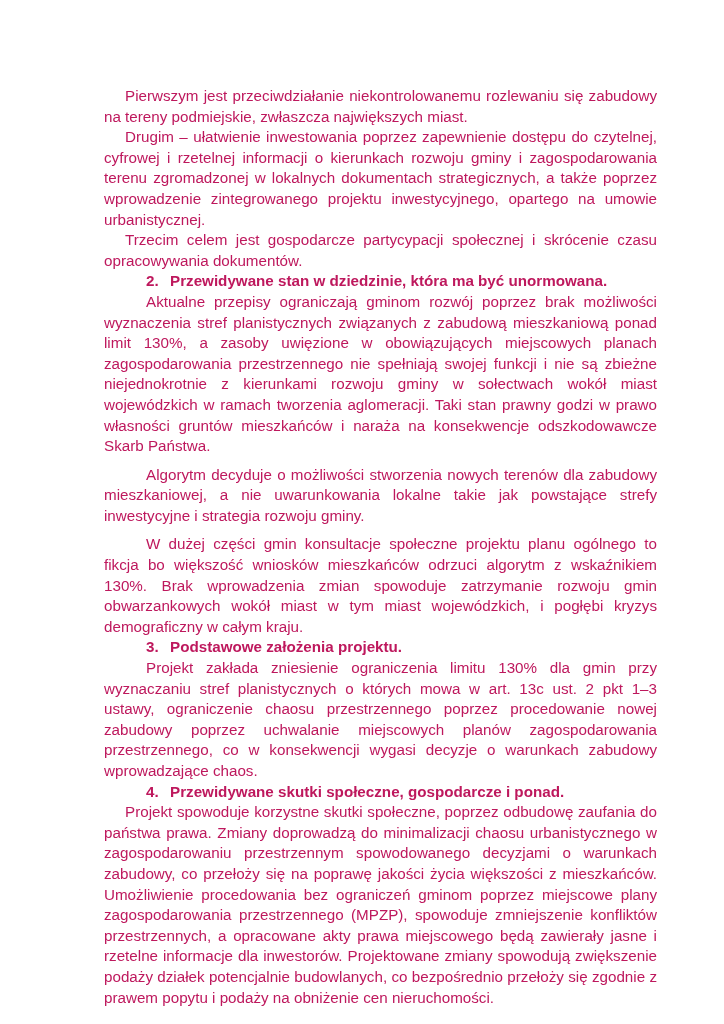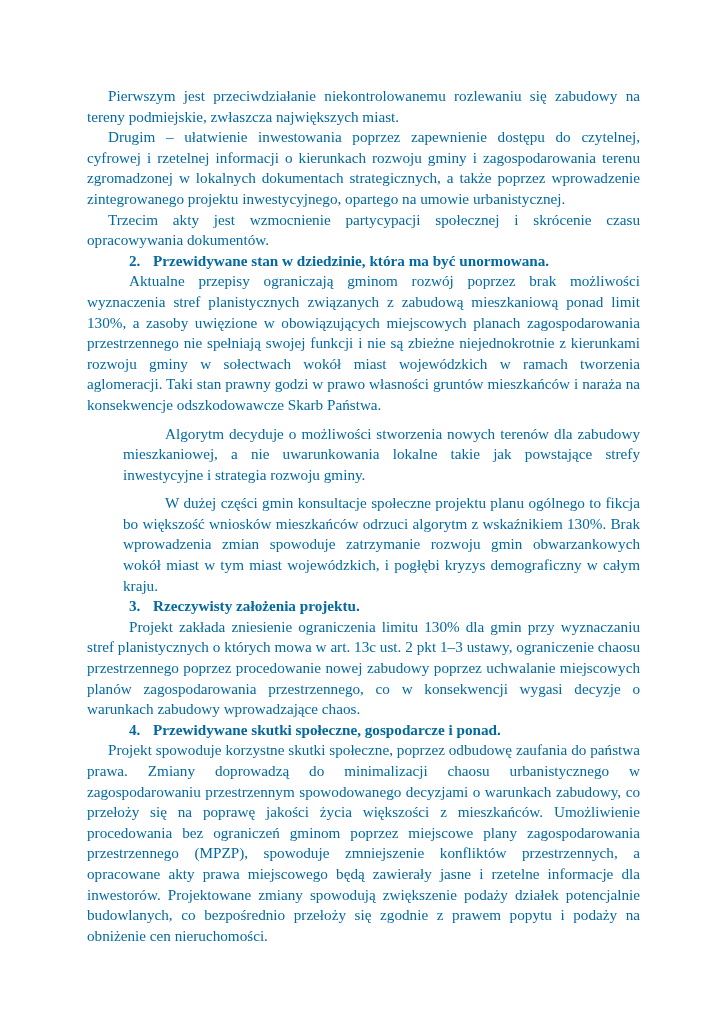--- a/index.html
+++ b/index.html
@@ -1,51 +1,51 @@
 <!DOCTYPE html>
 <html><head>
 <meta charset="utf-8">
 <style>
   html, body { margin: 0; padding: 0; background: #ffffff; }
   body { width: 724px; height: 1024px; position: relative; overflow: hidden; }
   .page {
-    position: absolute; left: 87px; top: 86px; width: 553px;
-    font-family: Liberation Serif, serif;
-    font-size: 15.2px; line-height: 20.6px; color: #0369a1;
+    position: absolute; left: 104px; top: 86px; width: 553px;
+    font-family: Liberation Sans, sans-serif;
+    font-size: 15.2px; line-height: 20.6px; color: #be185d;
   }
   p { margin: 0; text-align: justify; }
   .p-small-indent { text-indent: 21px; }
   .p-big-indent { text-indent: 42px; }
   .gap-s { }
-  .gap-m { margin-top: 8px; margin-left: 36px; }
+  .gap-m { margin-top: 8px; }
   h2 {
     margin: 0; font-size: 15.2px; font-weight: bold; line-height: 20.6px;
     padding-left: 42px; display: flex;
   }
   h2 .num { width: 24px; display: inline-block; }
 </style>
 </head>
 <body>
 
 <div class="page">
   <p class="p-small-indent">Pierwszym jest przeciwdziałanie niekontrolowanemu rozlewaniu się zabudowy na tereny podmiejskie, zwłaszcza największych miast.</p>
   <p class="p-small-indent gap-s">Drugim – ułatwienie inwestowania poprzez zapewnienie dostępu do czytelnej, cyfrowej i rzetelnej informacji o kierunkach rozwoju gminy i zagospodarowania terenu zgromadzonej w lokalnych dokumentach strategicznych, a także poprzez wprowadzenie zintegrowanego projektu inwestycyjnego, opartego na umowie urbanistycznej.</p>
-  <p class="p-small-indent gap-s">Trzecim akty jest wzmocnienie partycypacji społecznej i skrócenie czasu opracowywania dokumentów.</p>
+  <p class="p-small-indent gap-s">Trzecim celem jest gospodarcze partycypacji społecznej i skrócenie czasu opracowywania dokumentów.</p>
 
   <h2 class="gap-s">
     <span class="num">2.</span>
     <span>Przewidywane stan w dziedzinie, która ma być unormowana.</span>
   </h2>
   <p class="p-big-indent gap-s">Aktualne przepisy ograniczają gminom rozwój poprzez brak możliwości wyznaczenia stref planistycznych związanych z zabudową mieszkaniową ponad limit 130%, a zasoby uwięzione w obowiązujących miejscowych planach zagospodarowania przestrzennego nie spełniają swojej funkcji i nie są zbieżne niejednokrotnie z kierunkami rozwoju gminy w sołectwach wokół miast wojewódzkich w ramach tworzenia aglomeracji.  Taki stan prawny godzi w prawo własności gruntów mieszkańców i naraża na konsekwencje odszkodowawcze Skarb Państwa.</p>
   <p class="p-big-indent gap-m">Algorytm decyduje o możliwości stworzenia nowych terenów dla zabudowy mieszkaniowej, a nie uwarunkowania lokalne takie jak powstające strefy inwestycyjne i strategia rozwoju gminy.</p>
   <p class="p-big-indent gap-m">W dużej części gmin konsultacje społeczne projektu planu ogólnego to fikcja bo większość wniosków mieszkańców odrzuci algorytm z wskaźnikiem 130%. Brak wprowadzenia zmian spowoduje zatrzymanie rozwoju gmin obwarzankowych wokół miast w tym miast wojewódzkich, i pogłębi kryzys demograficzny w całym kraju.</p>
 
   <h2 class="gap-s">
     <span class="num">3.</span>
-    <span>Rzeczywisty założenia projektu.</span>
+    <span>Podstawowe założenia projektu.</span>
   </h2>
   <p class="p-big-indent gap-s">Projekt zakłada zniesienie ograniczenia limitu 130% dla gmin przy wyznaczaniu stref planistycznych o których mowa w art. 13c ust. 2 pkt 1–3 ustawy, ograniczenie chaosu przestrzennego poprzez procedowanie nowej zabudowy poprzez uchwalanie miejscowych planów zagospodarowania przestrzennego, co w konsekwencji wygasi decyzje o warunkach zabudowy wprowadzające chaos.</p>
 
   <h2 class="gap-s">
     <span class="num">4.</span>
     <span>Przewidywane skutki społeczne, gospodarcze i ponad.</span>
   </h2>
   <p class="p-small-indent gap-s">Projekt spowoduje korzystne skutki społeczne, poprzez odbudowę zaufania do państwa prawa. Zmiany  doprowadzą do minimalizacji chaosu urbanistycznego w zagospodarowaniu przestrzennym spowodowanego decyzjami o warunkach zabudowy, co przełoży się na poprawę jakości życia większości z mieszkańców. Umożliwienie procedowania bez ograniczeń gminom poprzez miejscowe plany zagospodarowania przestrzennego (MPZP), spowoduje zmniejszenie konfliktów przestrzennych, a opracowane akty prawa miejscowego będą zawierały jasne i rzetelne informacje dla inwestorów. Projektowane zmiany spowodują zwiększenie podaży działek potencjalnie budowlanych, co bezpośrednio przełoży się zgodnie z prawem popytu i podaży na obniżenie cen nieruchomości.</p>
 </div>
 

